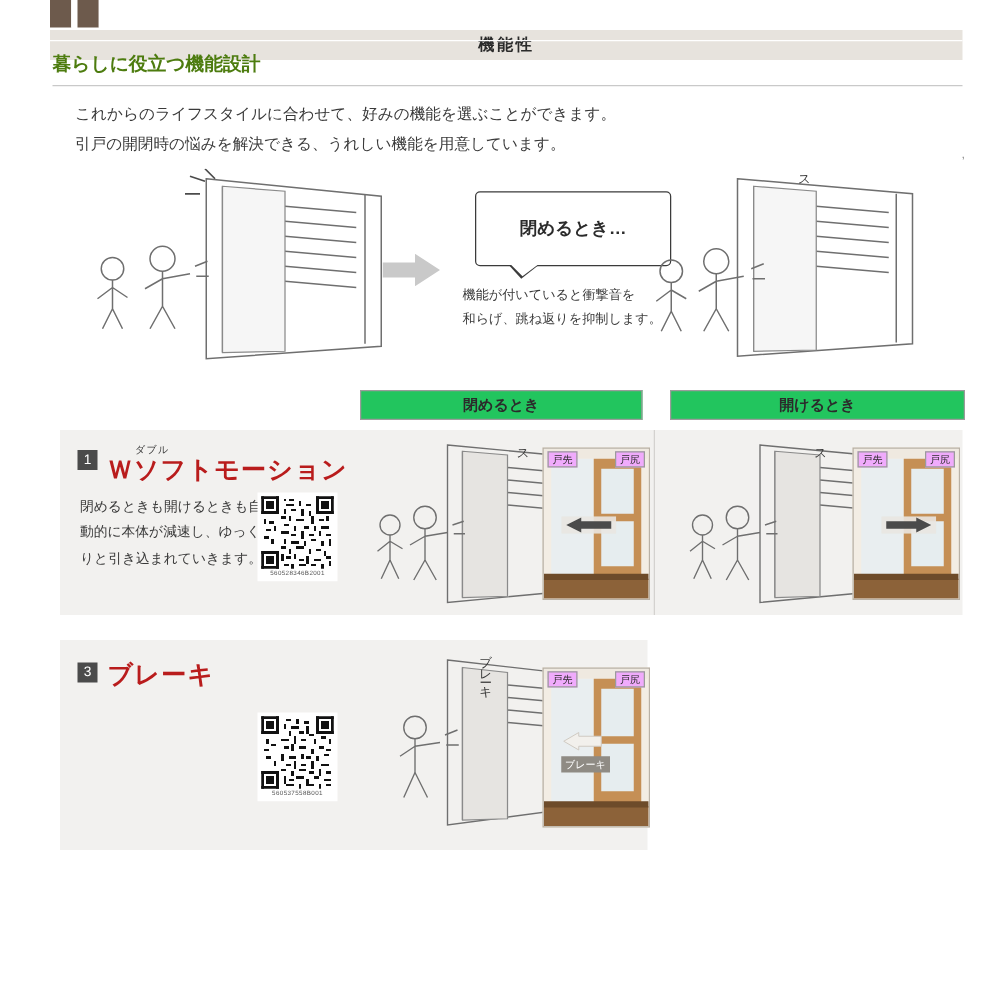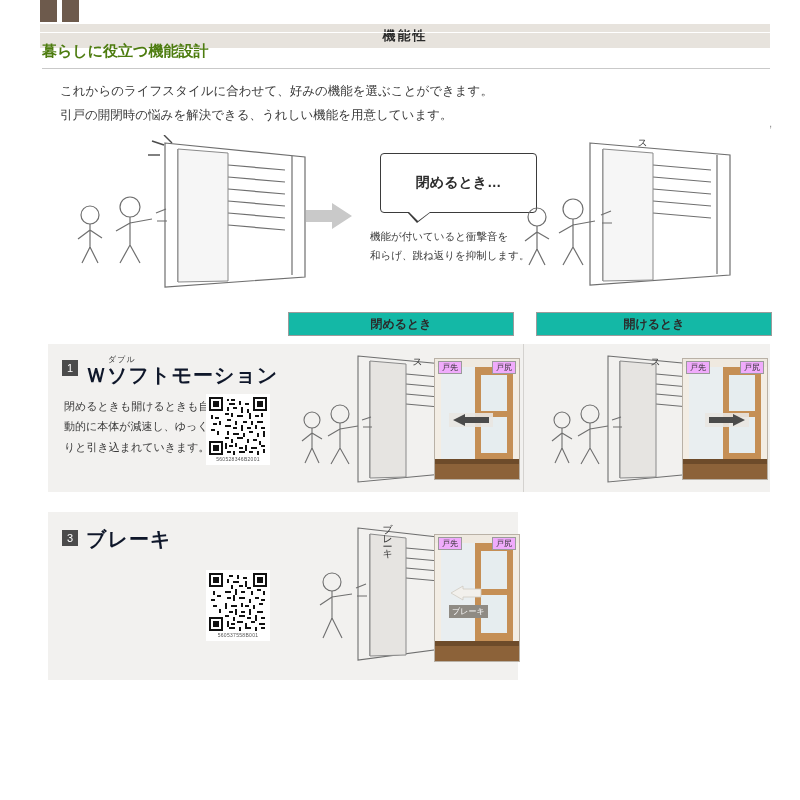--- a/index.html
+++ b/index.html
@@ -85,40 +85,40 @@
 
   .big-arrow{
     position:absolute;left:246px;top:68px;
   }
 
   
   .lbl-row{
     position:absolute;left:288px;top:312px;width:482px;height:22px;
   }
   .lbl{
-    position:absolute;top:0;height:22px;border:1px solid #9b9b9b;background:#14b8a6;
+    position:absolute;top:0;height:22px;border:1px solid #9b9b9b;background:#22c55e;
     display:flex;align-items:center;justify-content:center;
     font-size:12px;font-weight:bold;color:#2b2b2b;
   }
   .lbl-close{left:0;width:224px;}
   .lbl-open{left:248px;width:234px;}
 
   
   .panel{
     position:absolute;background:#f2f1ef;
   }
   .panel1{left:48px;top:344px;width:722px;height:148px;}
   .panel2{left:48px;top:512px;width:470px;height:168px;}
 
   .num-box{
     position:absolute;width:16px;height:16px;background:#4b4b4b;color:#fff;
     font-size:11px;display:flex;align-items:center;justify-content:center;
   }
   .feat-title{
-    position:absolute;font-size:20px;font-weight:bold;color:#0f172a;letter-spacing:1px;
+    position:absolute;font-size:20px;font-weight:bold;color:#b91c1c;letter-spacing:1px;
   }
   .ruby{
     position:absolute;font-size:8px;color:#3a3a3a;letter-spacing:1px;
   }
   .feat-desc{
     position:absolute;font-size:11px;line-height:1.85;color:#3a3a3a;width:150px;
   }
   .qr{
     position:absolute;background:#fff;padding:3px;
   }

